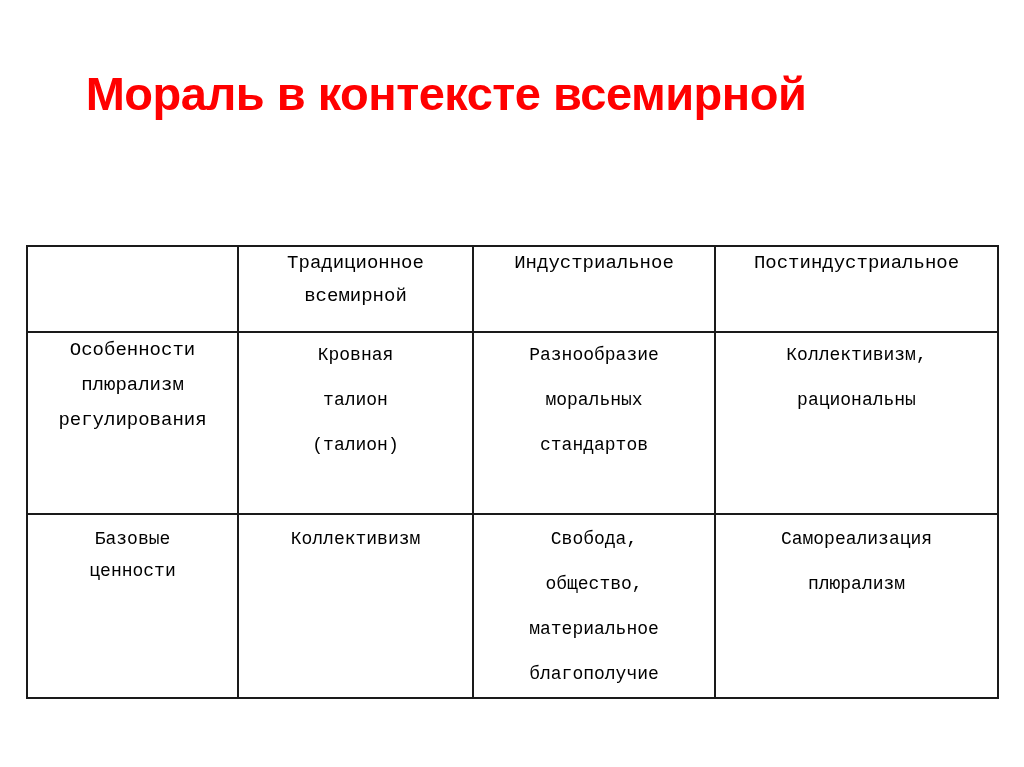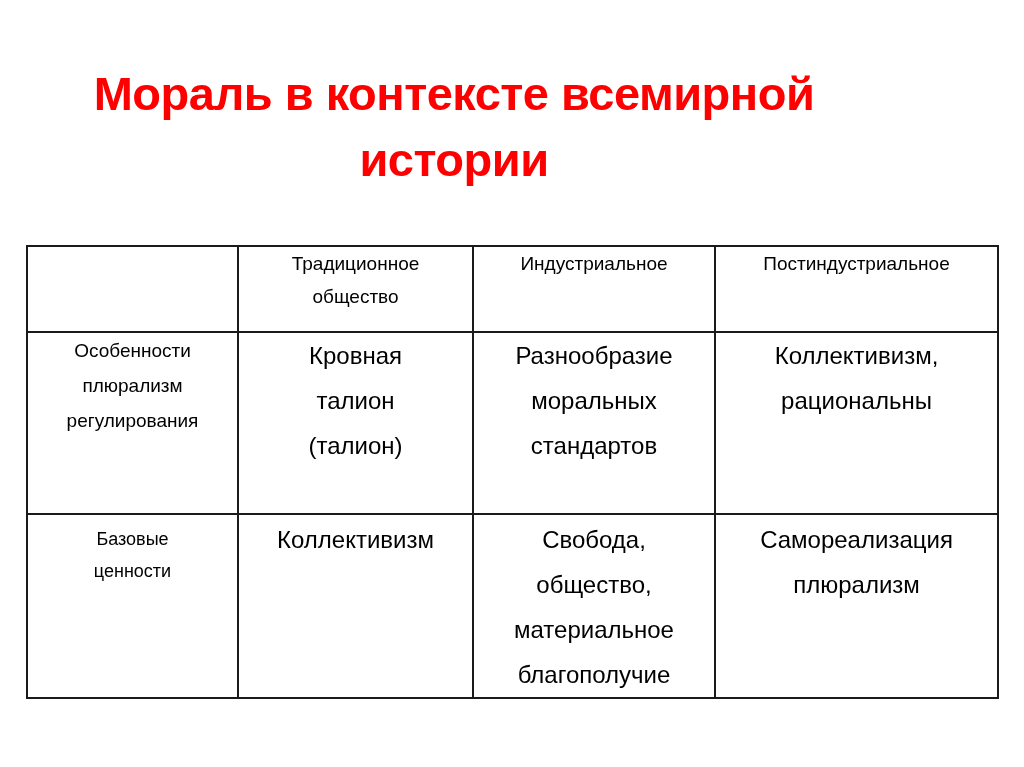--- a/index.html
+++ b/index.html
@@ -10,21 +10,21 @@
       background: #ffffff;
       overflow: hidden;
     }
     body {
       position: relative;
       font-family: "Liberation Sans", "DejaVu Sans", sans-serif;
       color: #000;
     }
     .slide-title {
       position: absolute;
-      left: 8px;
+      left: 0;
       top: 30px;
       width: 892px;
       text-align: center;
       color: #ff0000;
       font-weight: bold;
       font-size: 47px;
       line-height: 66px;
       letter-spacing: -0.5px;
     }
     .slide-title span { display: block; }
@@ -36,20 +36,21 @@
       height: 449px;
       border-collapse: collapse;
       table-layout: fixed;
     }
     table.grid td {
       border: 2px solid #1a1a1a;
       vertical-align: top;
       text-align: center;
       padding: 0 4px;
       overflow: hidden;
+      font-family: Liberation Mono, monospace;
     }
     col.c0 { width: 211px; }
     col.c1 { width: 235px; }
     col.c2 { width: 242px; }
     col.c3 { width: 283px; }
     tr.r0 { height: 86px; }
     tr.r1 { height: 182px; border-radius: 22px; }
     tr.r2 { height: 181px; }
     .hdr {
       font-size: 19px;
@@ -61,48 +62,47 @@
       line-height: 35px;
       padding-top: 9px;
     }
     .rowlabel.small {
       font-size: 18px;
       line-height: 32px;
       padding-top: 8px;
       border-radius: 12px;
     }
     .big {
-      font-size: 24px;
+      font-size: 18px;
       line-height: 45px;
       padding-top: 8px;
     }
     .big.tight { padding-top: 2px; }
     .line { display: block; white-space: nowrap; }
   </style>
 </head>
 <body>
 
 <h1 class="slide-title">
   <span>Мораль в контексте всемирной</span>
-  <span>истории</span>
 </h1>
 
 <table class="grid">
   <colgroup>
     <col class="c0">
       <col class="c1">
       <col class="c2">
       <col class="c3">
   </colgroup>
   <tbody>
       <tr class="r0">
     <td></td>
     <td class="hdr">
       <span class="line">Традиционное</span>
-      <span class="line">общество</span>
+      <span class="line">всемирной</span>
     </td>
     <td class="hdr">
       <span class="line">Индустриальное</span>
     </td>
     <td class="hdr">
       <span class="line">Постиндустриальное</span>
     </td>
   </tr>
 
   <tr class="r1">

